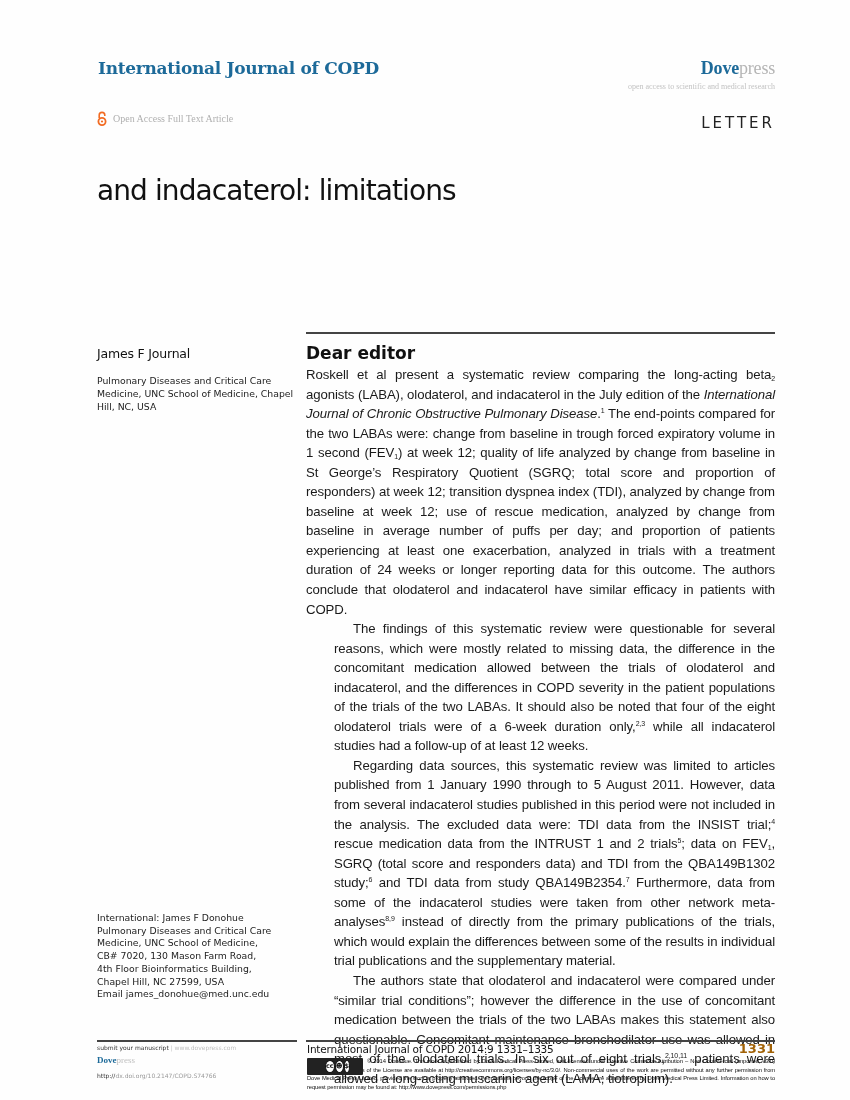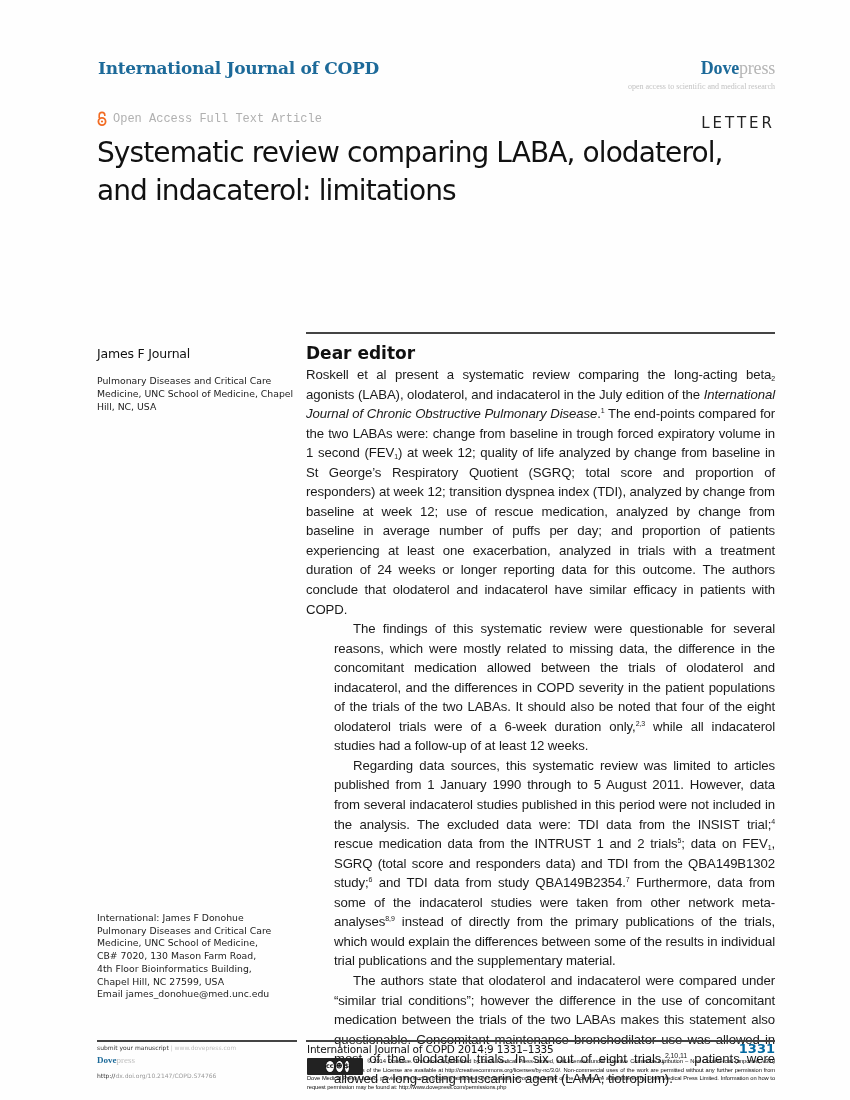--- a/index.html
+++ b/index.html
@@ -20,21 +20,21 @@
     .dovepress .press { color: #b5b5b5; font-weight: normal; }
     .tagline {
       position: absolute; right: 75px; top: 82px;
       font-size: 8px; color: #c2c2c2; font-family: "Liberation Serif", serif;
     }
     .oa-row {
       position: absolute; left: 97px; top: 111px;
       display: flex; align-items: center; gap: 6px;
     }
     .oa-icon { width: 10px; height: 15px; }
-    .oa-label { font-family: Liberation Mono, monospace; font-size: 12px; color: #b0b0b0; }
+    .oa-label { font-family: Liberation Serif, serif; font-size: 10px; color: #b0b0b0; }
     .article-type {
       position: absolute; right: 75px; top: 114px;
       font-family: "DejaVu Sans", sans-serif; font-size: 15px; letter-spacing: 3px; color: #222;
     }
     .article-title {
       position: absolute; left: 97px; top: 134px; width: 690px;
       font-family: "DejaVu Sans", sans-serif; font-size: 28px; line-height: 38px;
       color: #111; letter-spacing: -0.9px; font-weight: normal;
     }
 
@@ -88,21 +88,21 @@
       font-family: "DejaVu Sans", sans-serif; font-size: 6px; color: #999;
     }
     .doi-line .lbl { color: #333; }
 
     .citation {
       position: absolute; left: 307px; top: 1043px;
       font-family: "DejaVu Sans", sans-serif; font-size: 10.5px; color: #111; letter-spacing: -0.2px;
     }
     .page-number {
       position: absolute; right: 75px; top: 1041px;
-      font-family: "DejaVu Sans", sans-serif; font-size: 13px; font-weight: bold; color: #0369a1;
+      font-family: "DejaVu Sans", sans-serif; font-size: 13px; font-weight: bold; color: #a16207;
     }
     .cc-badge {
       position: absolute; left: 307px; top: 1058px; width: 56px; height: 17px;
       background: #222; border-radius: 1px; display: flex; align-items: center; justify-content: space-around;
       padding: 0 18px;
     }
     .cc-circle {
       width: 13px; height: 13px; border-radius: 50%; background: #fff; border: 1.5px solid #111;
       font-family: "DejaVu Sans", sans-serif; font-size: 6.5px; font-weight: bold; color: #111;
       display: flex; align-items: center; justify-content: center; line-height: 1;
@@ -127,21 +127,21 @@
   <svg class="oa-icon" viewBox="0 0 10 15">
     <path d="M2.2 7 V4.2 A2.8 2.8 0 0 1 7.8 4.2 V5" fill="none" stroke="#f26b22" stroke-width="1.6"></path>
     <circle cx="5" cy="10.5" r="3.6" fill="none" stroke="#f26b22" stroke-width="1.8"></circle>
     <circle cx="5" cy="10.5" r="1.1" fill="#f26b22"></circle>
   </svg>
   <span class="oa-label">Open Access Full Text Article</span>
 </div>
 <div class="article-type">LETTER</div>
 
 <h1 class="article-title">
-  <span>Systematic review comparing LABA, olodaterol,</span><br>
+  <br>
   <span>and indacaterol: limitations</span>
 </h1>
 
 <div class="rule-top"></div>
 
 <div class="author-name">James F Journal</div>
 <div class="affiliation">Pulmonary Diseases and Critical Care Medicine, UNC School of Medicine, Chapel Hill, NC, USA</div>
 
 <div class="correspondence">
   <div>International: James F Donohue</div>

